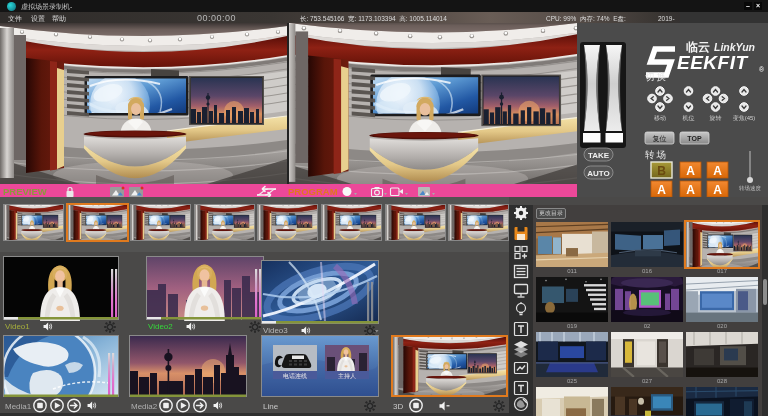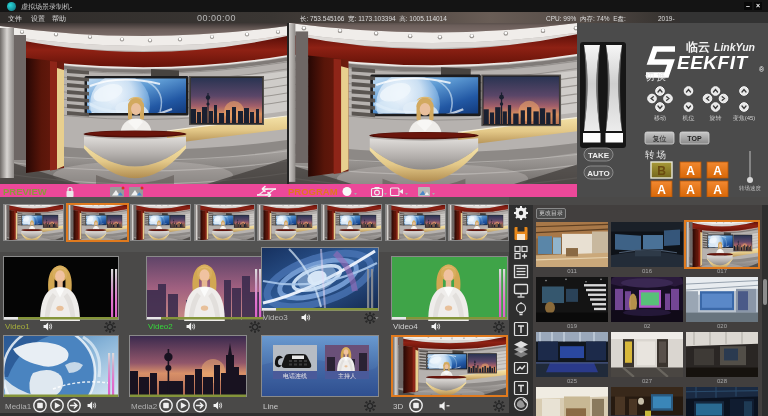--- a/index.html
+++ b/index.html
@@ -507,21 +507,21 @@
         </g>
 <use href="#anchor2" x="29" y="6" width="59" height="59"></use>
 <rect x="109" y="13" width="2.2" height="48" fill="url(#gMeter)"></rect>
         <rect x="113" y="13" width="2.2" height="48" fill="url(#gMeter)"></rect>
 <rect x="1" y="61" width="14" height="2.5" fill="#e8e8e8"></rect>
         <rect x="15" y="61" width="102" height="2.5" fill="#84943a"></rect>
 <text x="2" y="73" font-size="8" fill="#35d83a">Video2</text>
 <use href="#spk" x="40" y="66" width="11" height="9"></use>
 <use href="#gear" x="103" y="65" width="12" height="12"></use>
 </svg></div>
-<div class="abs" style="left:261px;top:247px"><svg width="118" height="78" font-family="Liberation Sans,sans-serif">
+<div class="abs" style="left:261px;top:260px"><svg width="118" height="78" font-family="Liberation Sans,sans-serif">
 <rect x="0.5" y="0.5" width="117" height="63" fill="url(#gSwirl)" stroke="#8a8a8a"></rect>
 <g clip-path="url(#cSw)">
           <clipPath id="cSw">
             <rect x="1" y="1" width="116" height="62"></rect>
           </clipPath>
 <ellipse cx="58" cy="33" rx="54" ry="22" fill="none" stroke="#4a74b4" stroke-width="7" opacity="0.8" transform="rotate(-18 58 33)"></ellipse>
 <ellipse cx="57" cy="32" rx="40" ry="15" fill="none" stroke="#7aa2d8" stroke-width="5" opacity="0.9" transform="rotate(-18 57 32)"></ellipse>
 <ellipse cx="56" cy="31" rx="25" ry="9.5" fill="none" stroke="#cfe2f6" stroke-width="3.5" opacity="0.95" transform="rotate(-20 56 31)"></ellipse>
 <path d="M2,56 Q48,46 114,4" stroke="#f0f6fe" stroke-width="3" fill="none" opacity="0.95"></path>
 <path d="M2,34 Q58,46 116,16" stroke="#a8c6ea" stroke-width="2.2" fill="none" opacity="0.9"></path>
@@ -532,31 +532,20 @@
 <path d="M60,2 L64,62" stroke="#e8d8f4" stroke-width="2" opacity="0.5"></path>
 </g>
 <rect x="106" y="22" width="2.2" height="39" fill="#9a9a9a" opacity="0.8"></rect>
         <rect x="110" y="22" width="2.2" height="39" fill="#9a9a9a" opacity="0.8"></rect>
 <rect x="1" y="61" width="14" height="2.5" fill="#e8e8e8"></rect>
         <rect x="15" y="61" width="102" height="2.5" fill="#84943a"></rect>
 <text x="2" y="73" font-size="8" fill="#b8b8b8">Video3</text>
 <use href="#spk" x="40" y="66" width="11" height="9"></use>
 <use href="#gear" x="103" y="65" width="12" height="12"></use>
 <path d="M114,70 l3.5,0 l-1.75,2.4 Z" fill="#888"></path>
-</svg></div>
-<div class="abs" style="left:391px;top:256px"><svg width="117" height="78" font-family="Liberation Sans,sans-serif">
-<rect x="0.5" y="0.5" width="116" height="63" fill="#3fa448" stroke="#8a8a8a"></rect>
-<use href="#anchor2" x="28" y="6" width="59" height="59"></use>
-<rect x="108" y="13" width="2.2" height="48" fill="url(#gMeter)"></rect>
-        <rect x="112" y="13" width="2.2" height="48" fill="url(#gMeter)"></rect>
-<rect x="1" y="61" width="14" height="2.5" fill="#e8e8e8"></rect>
-        <rect x="15" y="61" width="101" height="2.5" fill="#84943a"></rect>
-<text x="2" y="73" font-size="8" fill="#d0d0d0">Video4</text>
-<use href="#spk" x="40" y="66" width="11" height="9"></use>
-<use href="#gear" x="102" y="65" width="12" height="12"></use>
 </svg></div>
 <div class="abs" style="left:3px;top:335px"><svg width="116" height="81" font-family="Liberation Sans,sans-serif">
 <rect x="0.5" y="0.5" width="115" height="61" fill="url(#gGlobeBg)" stroke="#8a8a8a"></rect>
 <g clip-path="url(#cGlb)">
           <clipPath id="cGlb">
             <rect x="1" y="1" width="114" height="60"></rect>
           </clipPath>
 <circle cx="46" cy="38" r="46" fill="#4a84c0"></circle>
 <path d="M1,1 L46,1 Q16,12 5,42 L1,42 Z" fill="#24508c" opacity="0.75"></path>
 <path d="M10,14 Q30,3 52,9 Q70,14 64,25 Q50,35 36,30 Q16,25 10,14 Z" fill="#e8eef4"></path>

